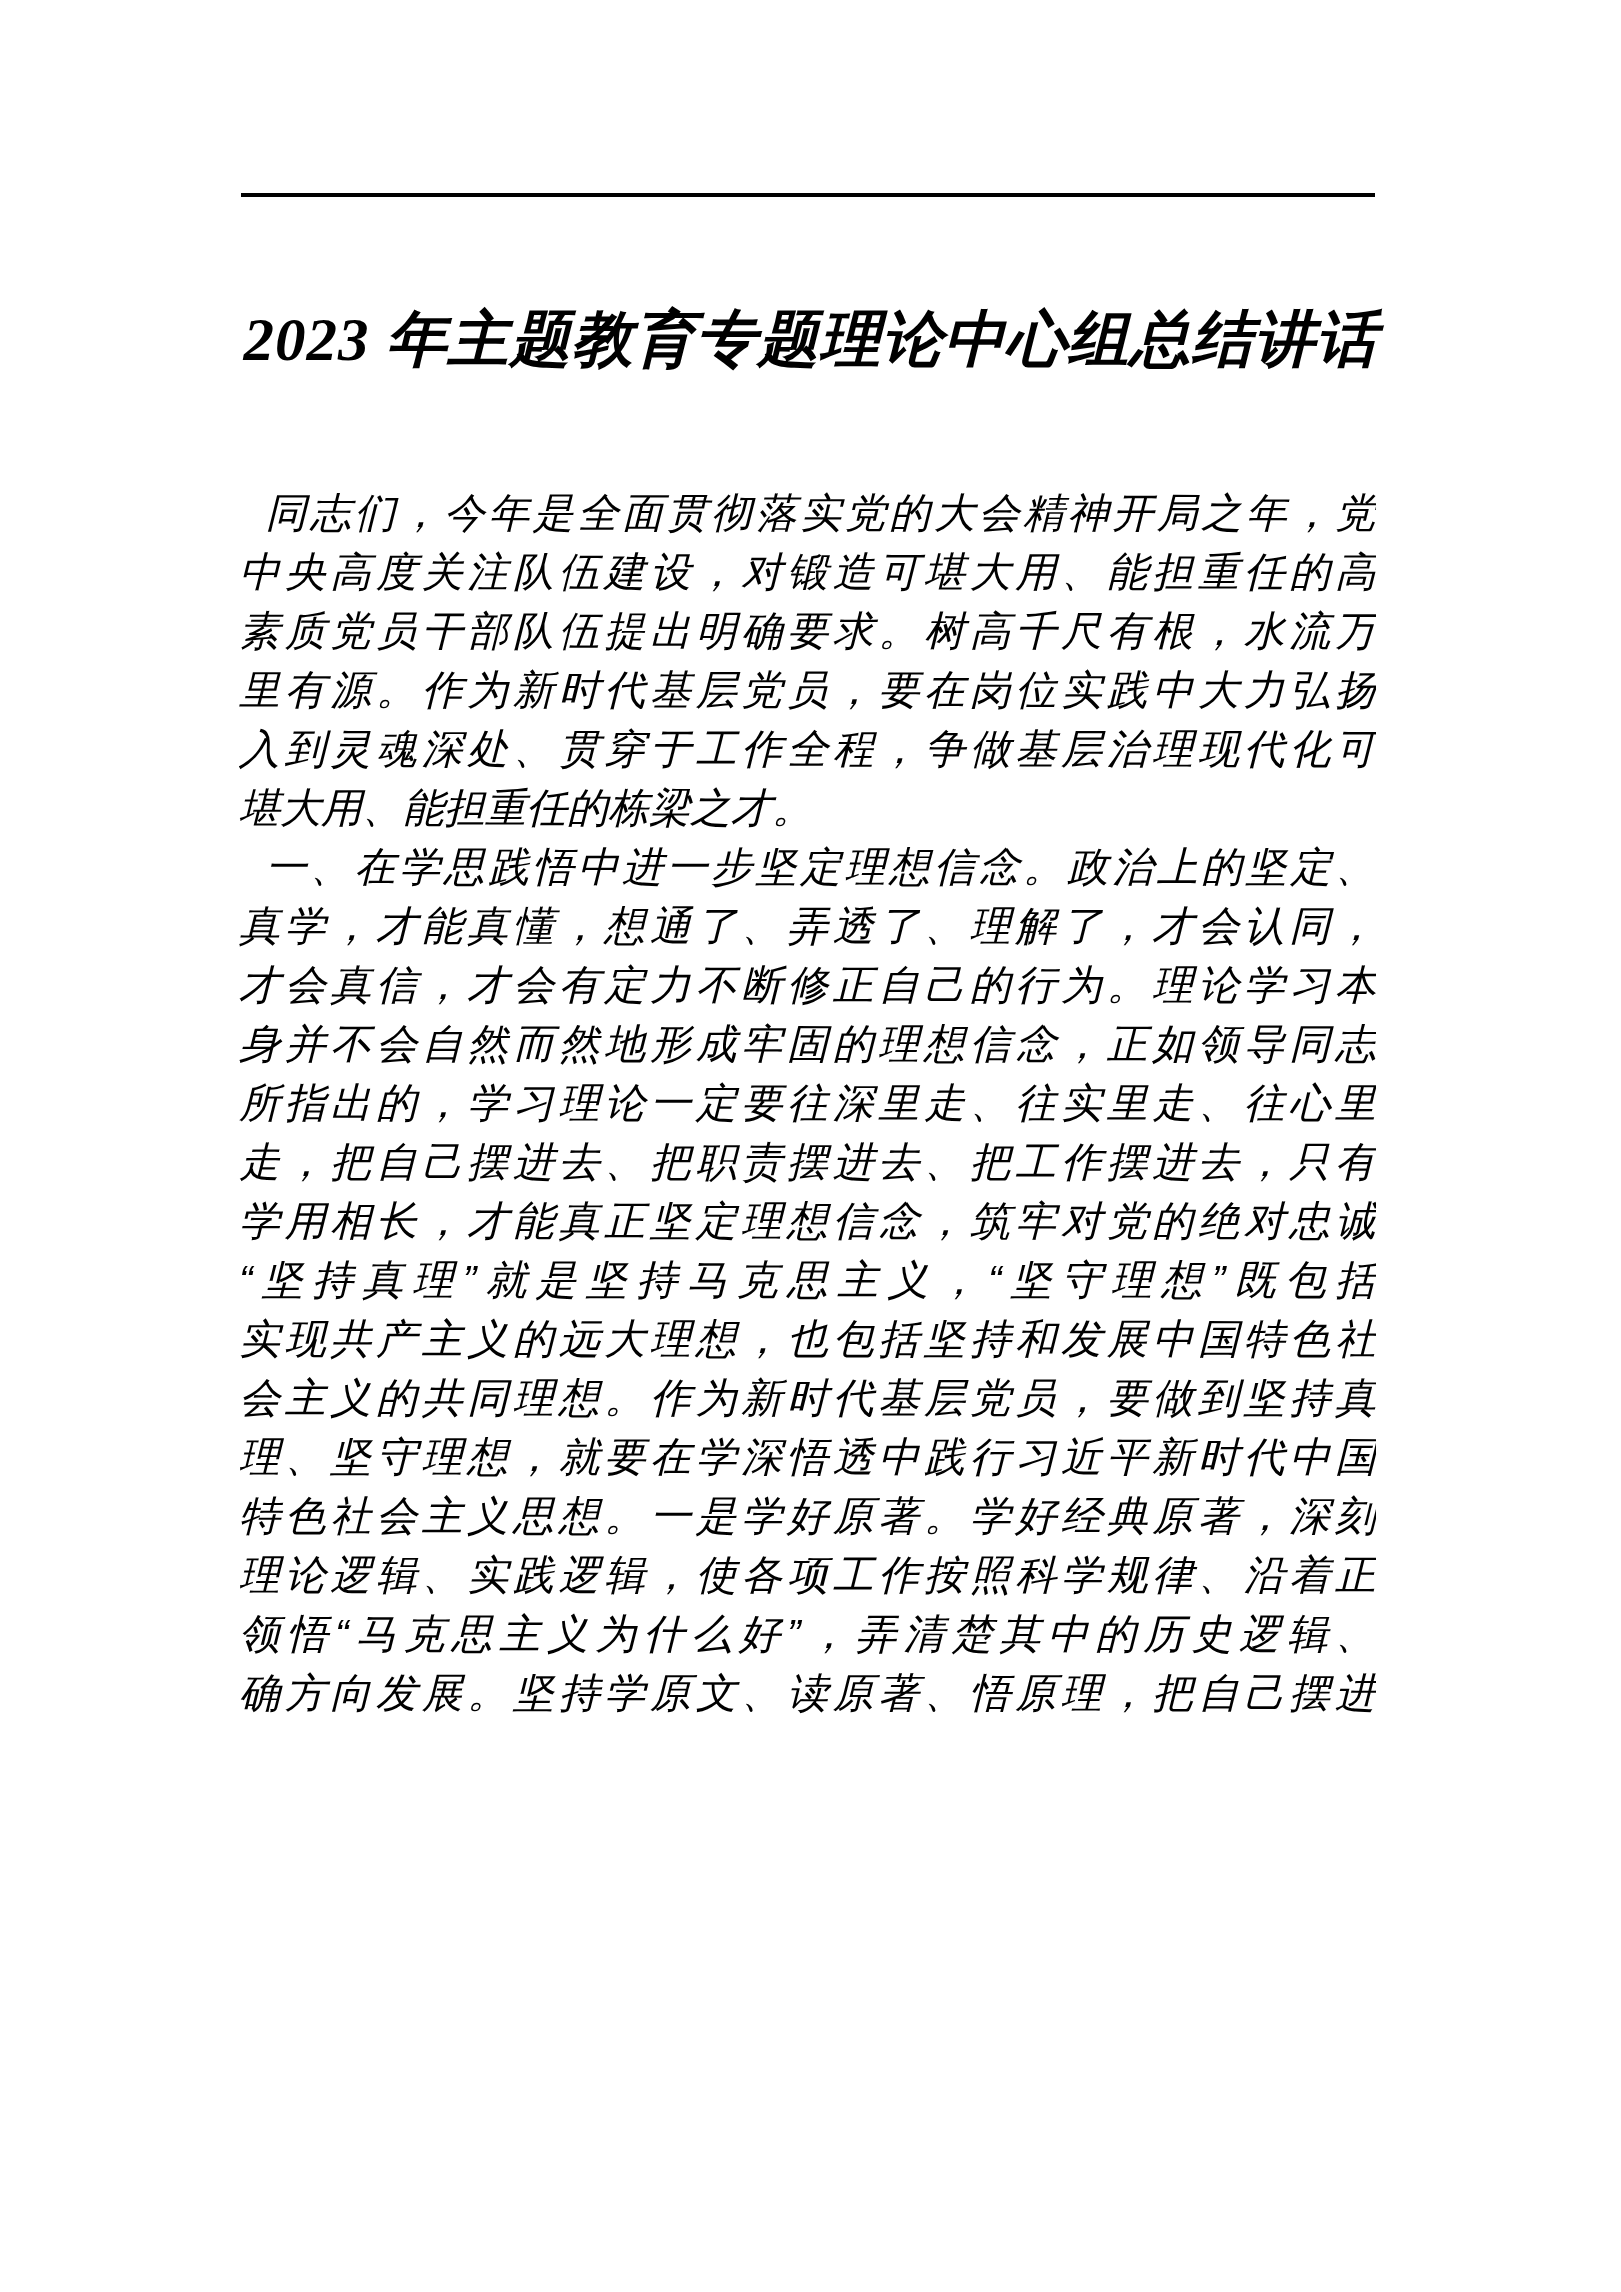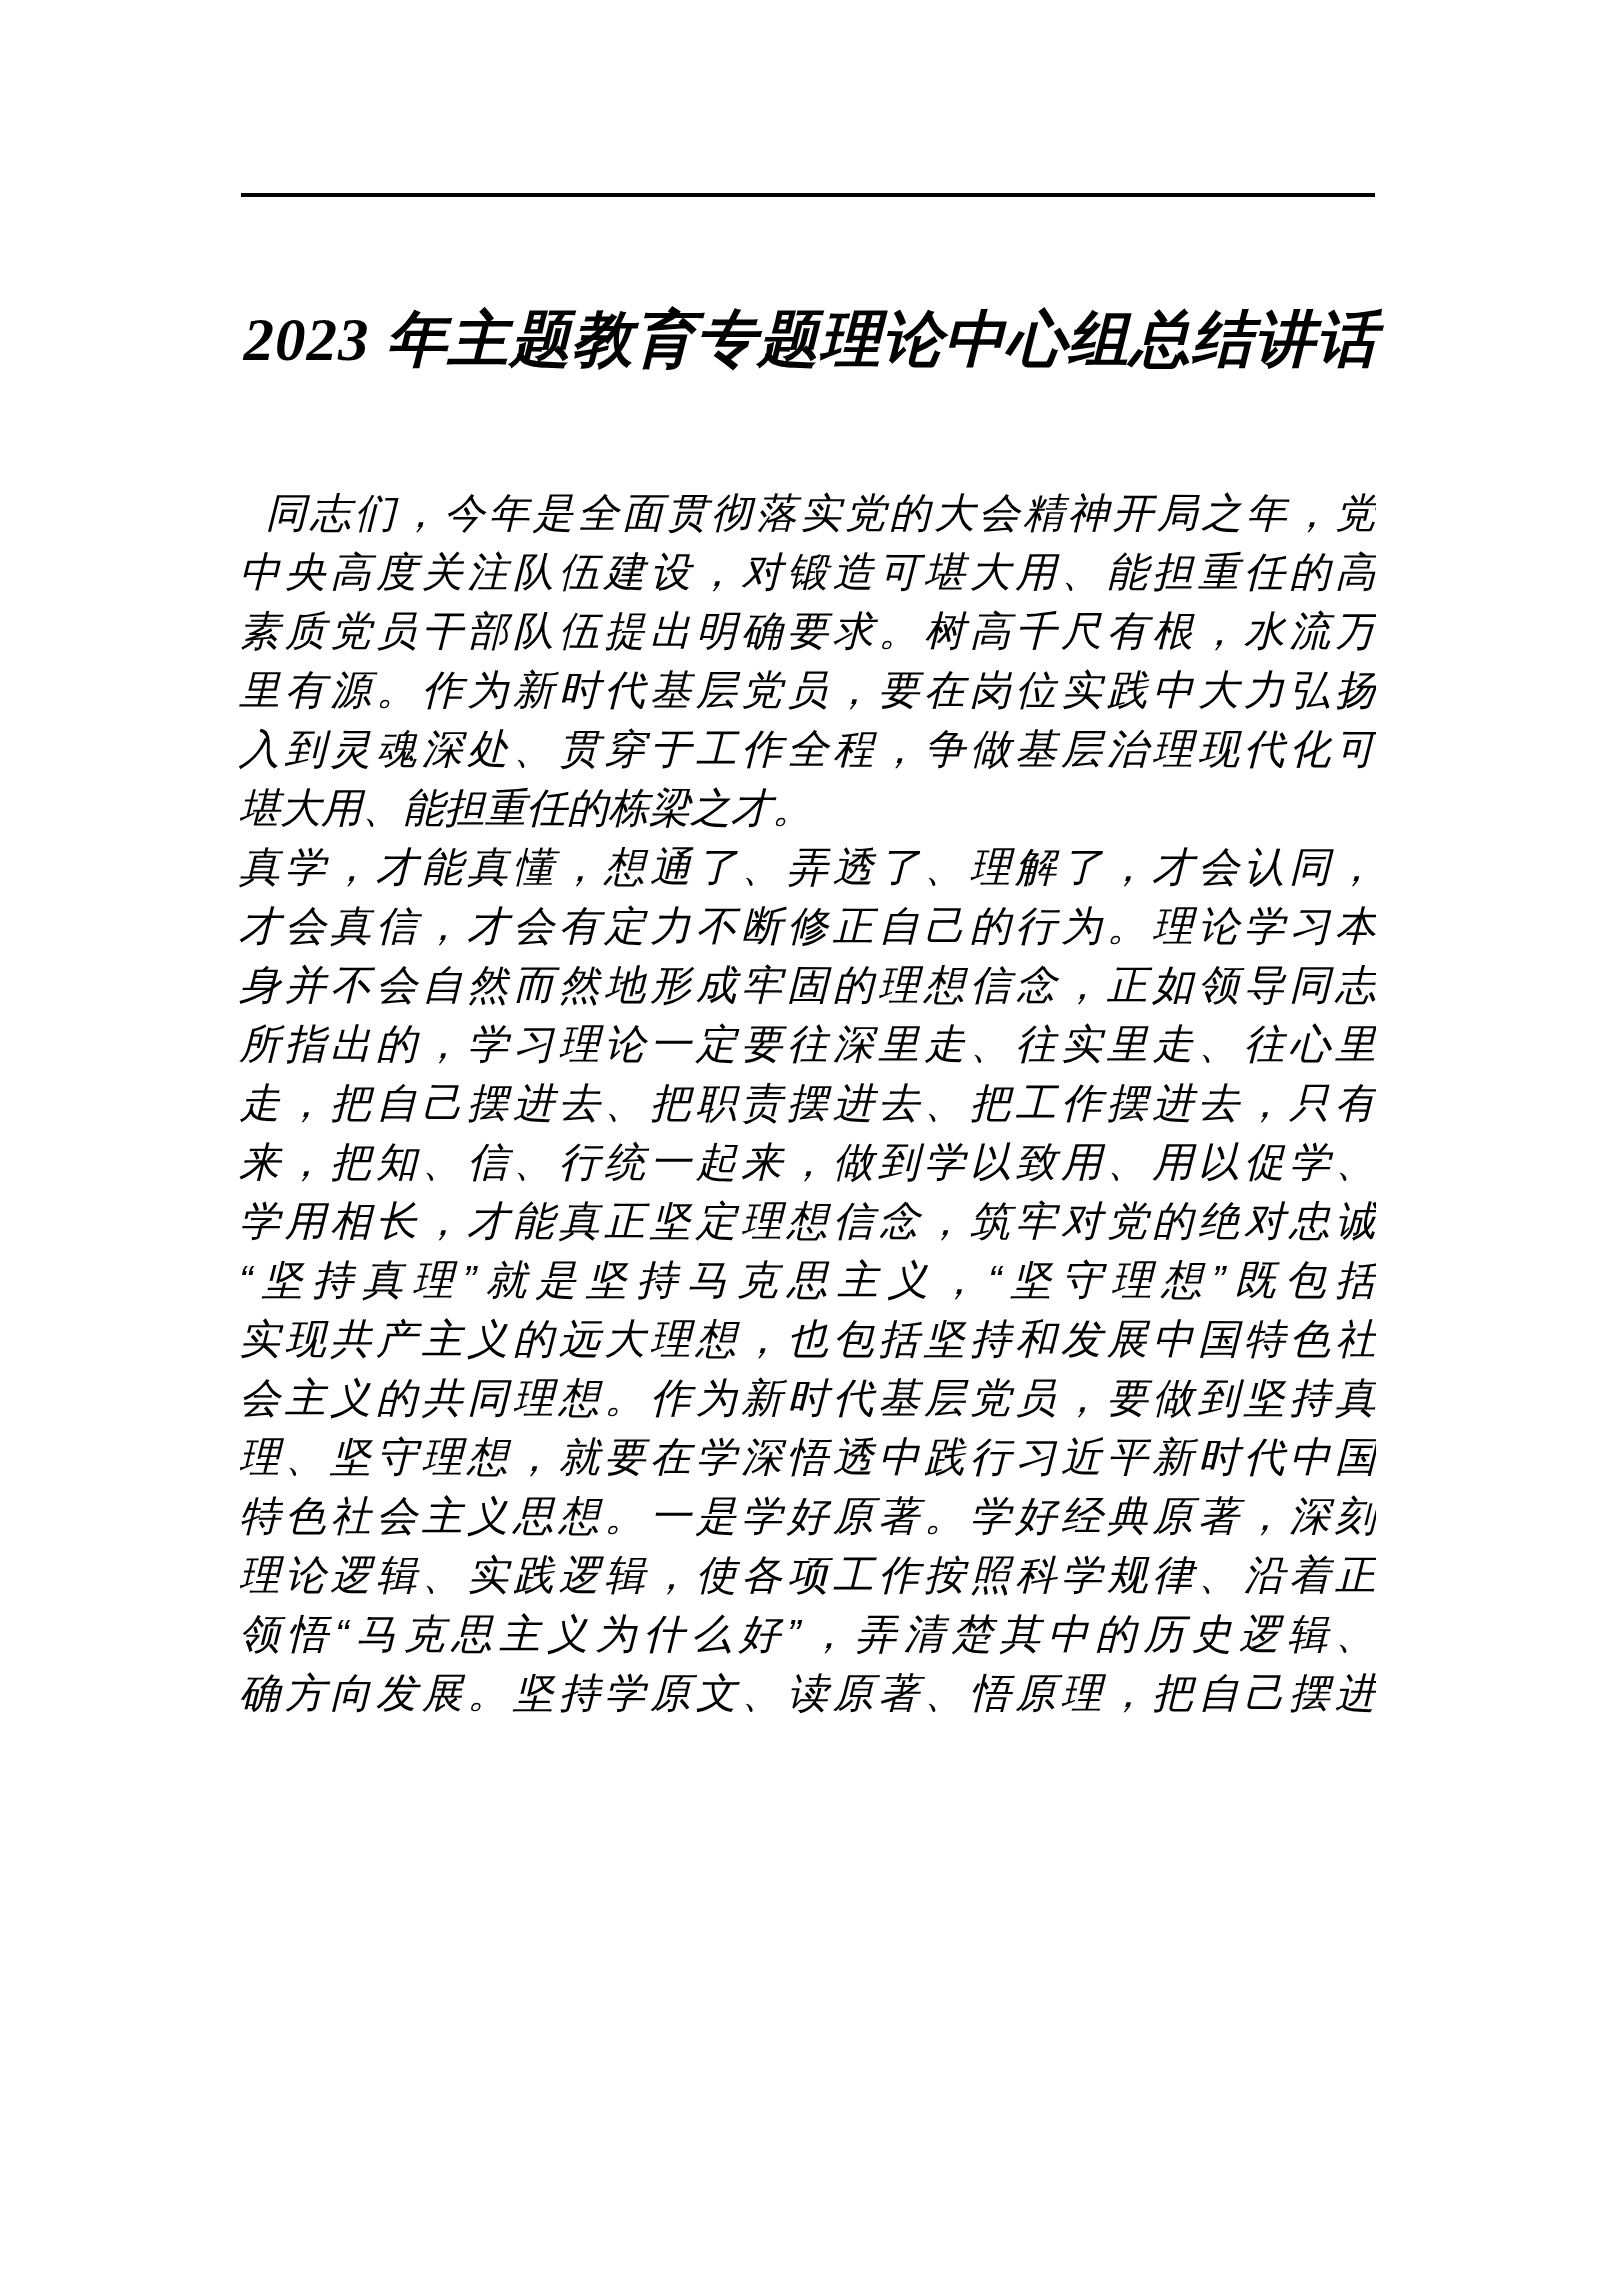--- a/index.html
+++ b/index.html
@@ -77,26 +77,26 @@
   <div class="doc-body">
       <div class="paragraph">
         <div class="line first">同志们，今年是全面贯彻落实党的大会精神开局之年，党</div>
         <div class="line">中央高度关注队伍建设，对锻造可堪大用、能担重任的高</div>
         <div class="line">素质党员干部队伍提出明确要求。树高千尺有根，水流万</div>
         <div class="line">里有源。作为新时代基层党员，要在岗位实践中大力弘扬</div>
         <div class="line">入到灵魂深处、贯穿于工作全程，争做基层治理现代化可</div>
         <div class="line short-last">堪大用、能担重任的栋梁之才。</div>
       </div>
       <div class="paragraph">
+        <div class="line first">一、在学思践悟中进一步坚定理想信念。政治上的坚定、</div>
         <div class="line">真学，才能真懂，想通了、弄透了、理解了，才会认同，</div>
         <div class="line">才会真信，才会有定力不断修正自己的行为。理论学习本</div>
         <div class="line">身并不会自然而然地形成牢固的理想信念，正如领导同志</div>
         <div class="line">所指出的，学习理论一定要往深里走、往实里走、往心里</div>
         <div class="line">走，把自己摆进去、把职责摆进去、把工作摆进去，只有</div>
-        <div class="line">来，把知、信、行统一起来，做到学以致用、用以促学、</div>
         <div class="line">学用相长，才能真正坚定理想信念，筑牢对党的绝对忠诚</div>
         <div class="line">“坚持真理”就是坚持马克思主义，“坚守理想”既包括</div>
         <div class="line">实现共产主义的远大理想，也包括坚持和发展中国特色社</div>
         <div class="line">会主义的共同理想。作为新时代基层党员，要做到坚持真</div>
         <div class="line">理、坚守理想，就要在学深悟透中践行习近平新时代中国</div>
         <div class="line">特色社会主义思想。一是学好原著。学好经典原著，深刻</div>
         <div class="line">理论逻辑、实践逻辑，使各项工作按照科学规律、沿着正</div>
         <div class="line">领悟“马克思主义为什么好”，弄清楚其中的历史逻辑、</div>
         <div class="line">确方向发展。坚持学原文、读原著、悟原理，把自己摆进</div>
       </div>

